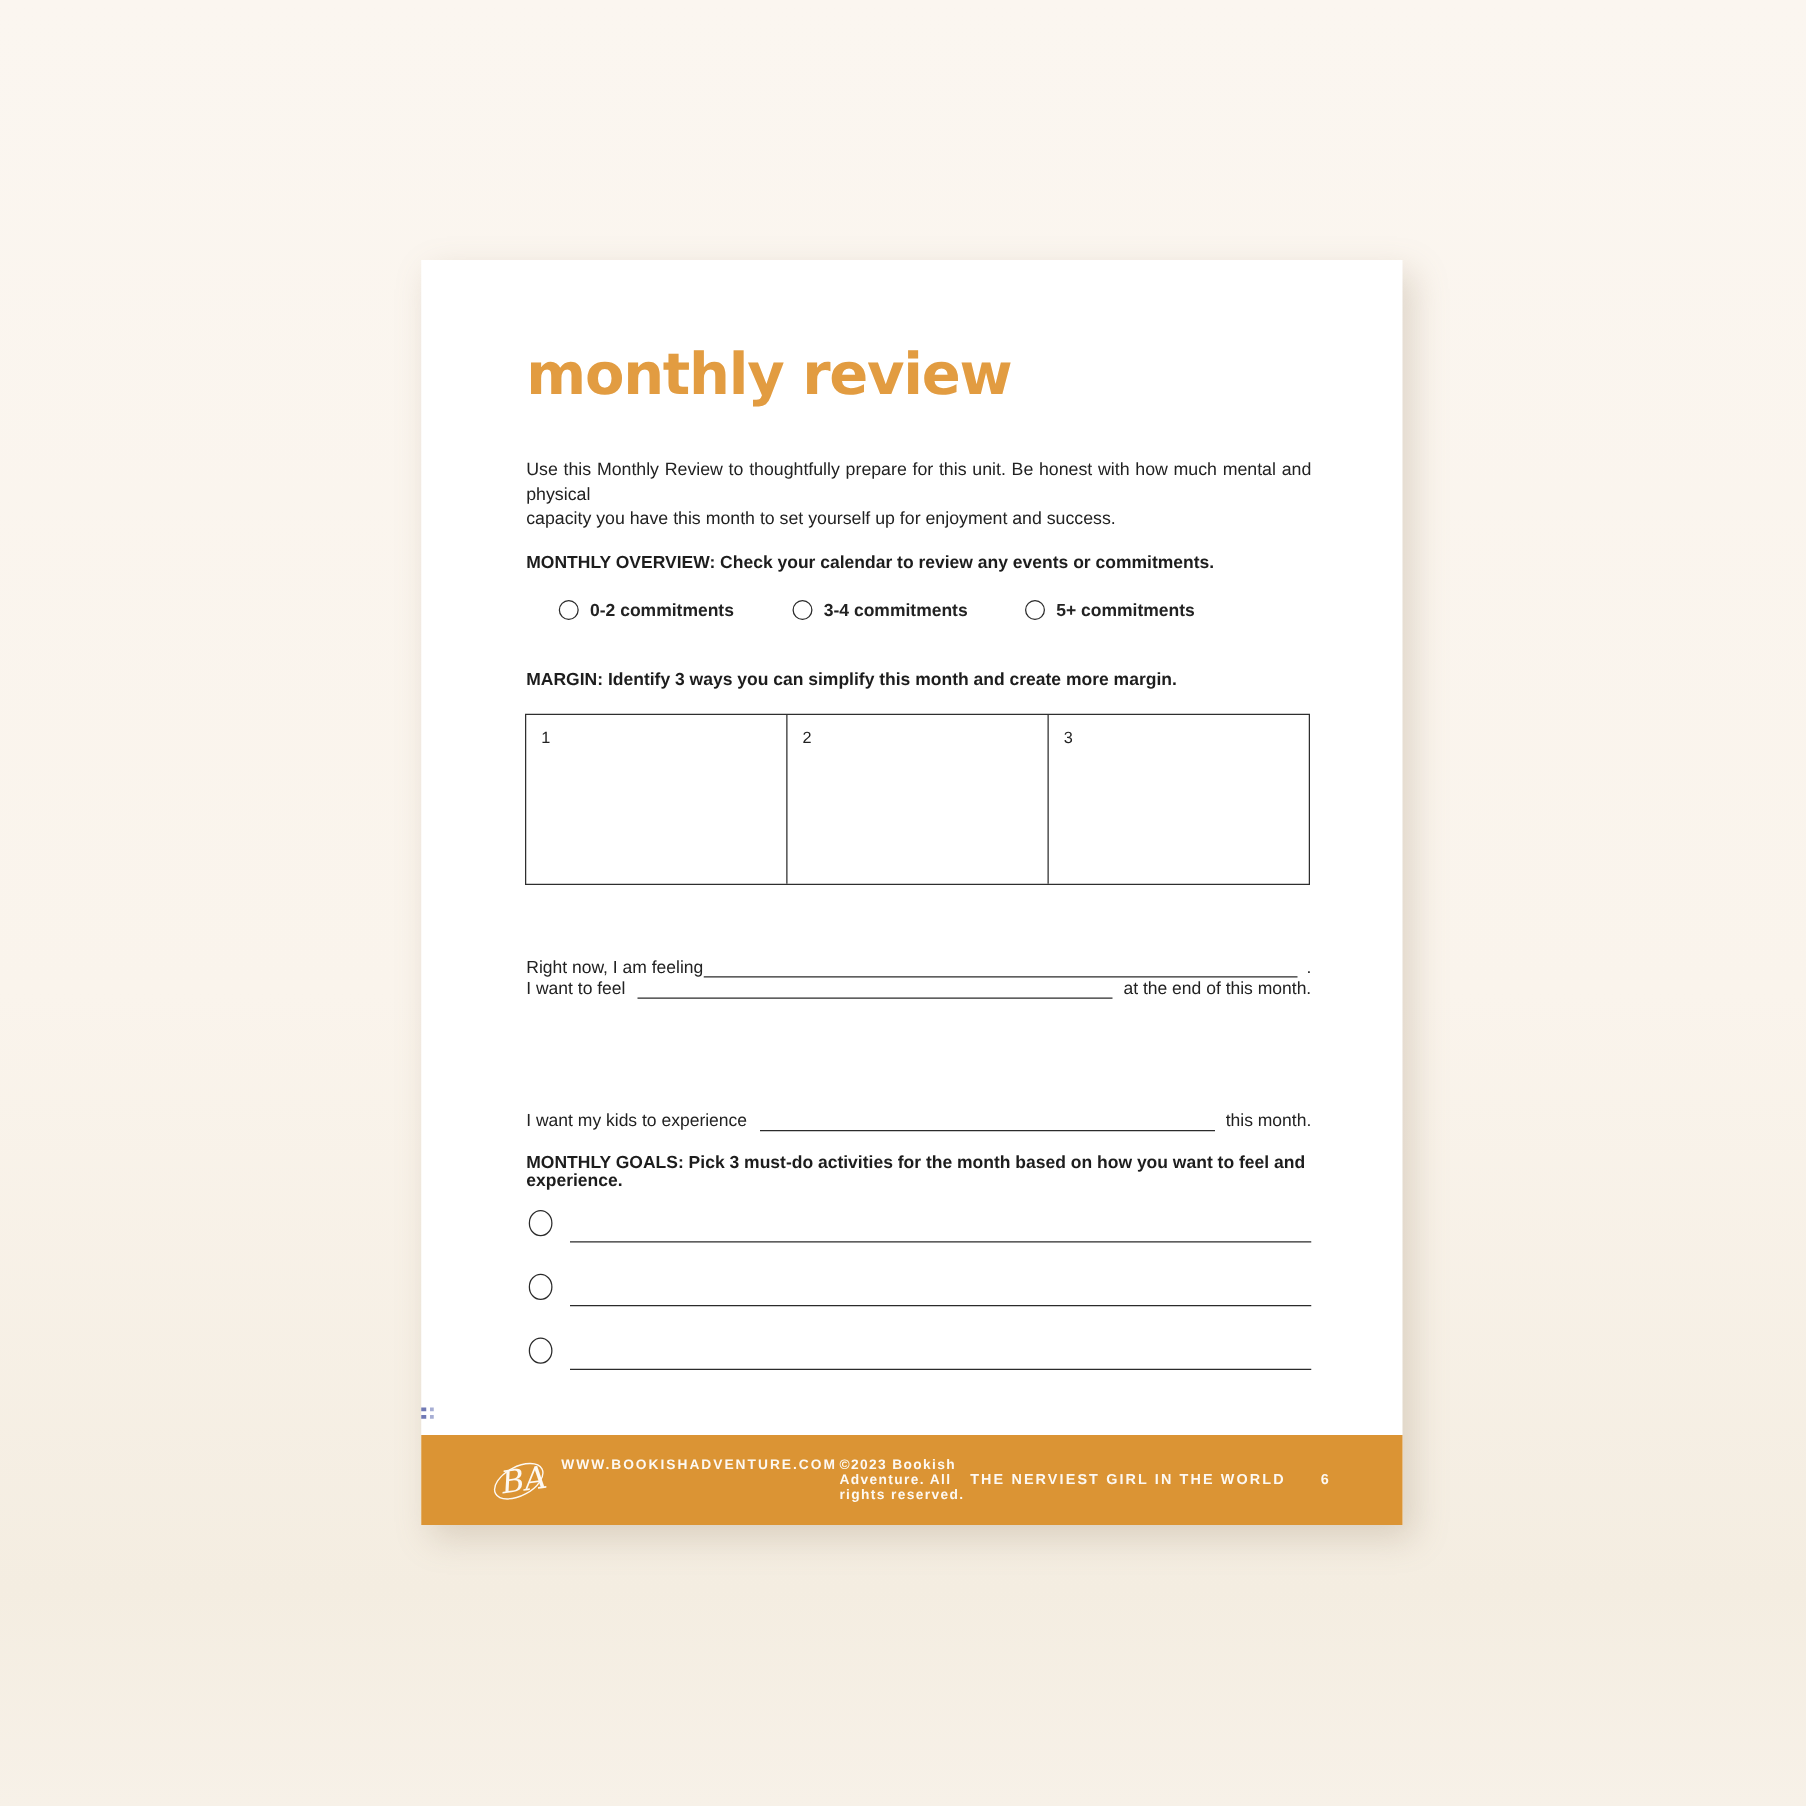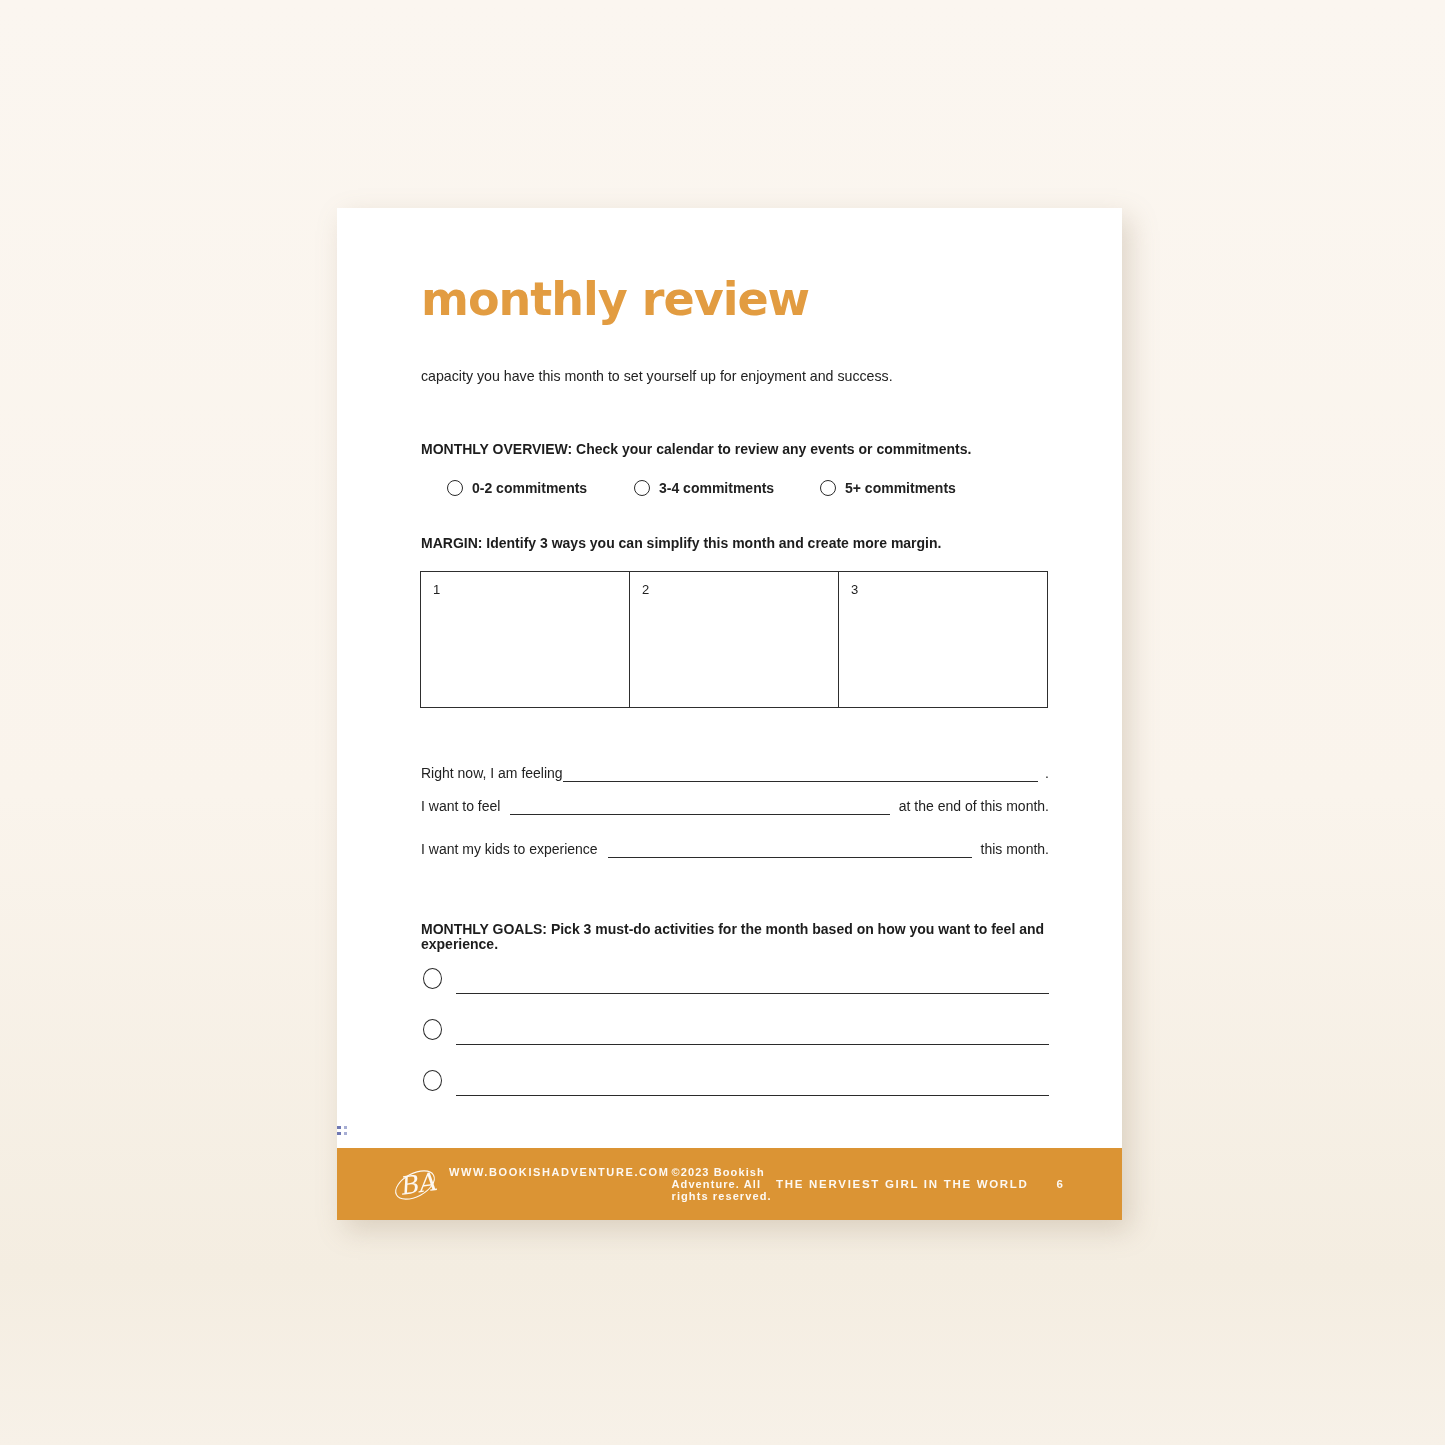--- a/index.html
+++ b/index.html
@@ -61,20 +61,21 @@
   .footer-page{font-size:11.5px;font-weight:bold;letter-spacing:1px;}
 </style>
 </head>
 <body>
 
 <div class="card">
 
   <div class="title" style="color:#e29c41;">monthly review</div>
 
   <div class="intro">
+    <div class="l1">Use this Monthly Review to thoughtfully prepare for this unit. Be honest with how much mental and physical</div>
     <div class="l2">capacity you have this month to set yourself up for enjoyment and success.</div>
   </div>
 
   <div class="section-label" style="top:234px;">MONTHLY OVERVIEW: Check your calendar to review any events or commitments.</div>
 
   <div class="radio-row">
     <div class="radio-opt" style="left:26px;">
       <span class="radio-circle"></span>
       <span class="radio-label">0-2 commitments</span>
     </div>
@@ -101,27 +102,27 @@
       <span>3</span>
     </div>
   </div>
 
   <div class="fill-row" style="top:556px;">
     <span class="fill-prefix">Right now, I am feeling</span>
     <span class="blank-line"></span>
     <span class="fill-suffix" style="margin-left:7px;">.</span>
   </div>
 
-  <div class="fill-row" style="top:589px;justify-content:center;">
+  <div class="fill-row" style="top:573px;justify-content:center;">
     <span class="fill-prefix">I want to feel</span>
     <span class="blank-line" style="margin-left:10px;"></span>
     <span class="fill-suffix" style="margin-left:9px;">at the end of this month.</span>
   </div>
 
-  <div class="fill-row" style="top:632px;">
+  <div class="fill-row" style="top:679px;">
     <span class="fill-prefix">I want my kids to experience</span>
     <span class="blank-line" style="margin-left:10px;"></span>
     <span class="fill-suffix" style="margin-left:9px;">this month.</span>
   </div>
 
   <div class="section-label" style="top:714px;">MONTHLY GOALS: Pick 3 must-do activities for the month based on how you want to feel and experience.</div>
 
   <div class="goal-row" style="top:760px;">
     <span class="goal-circle"></span>
     <span class="goal-line"></span>

